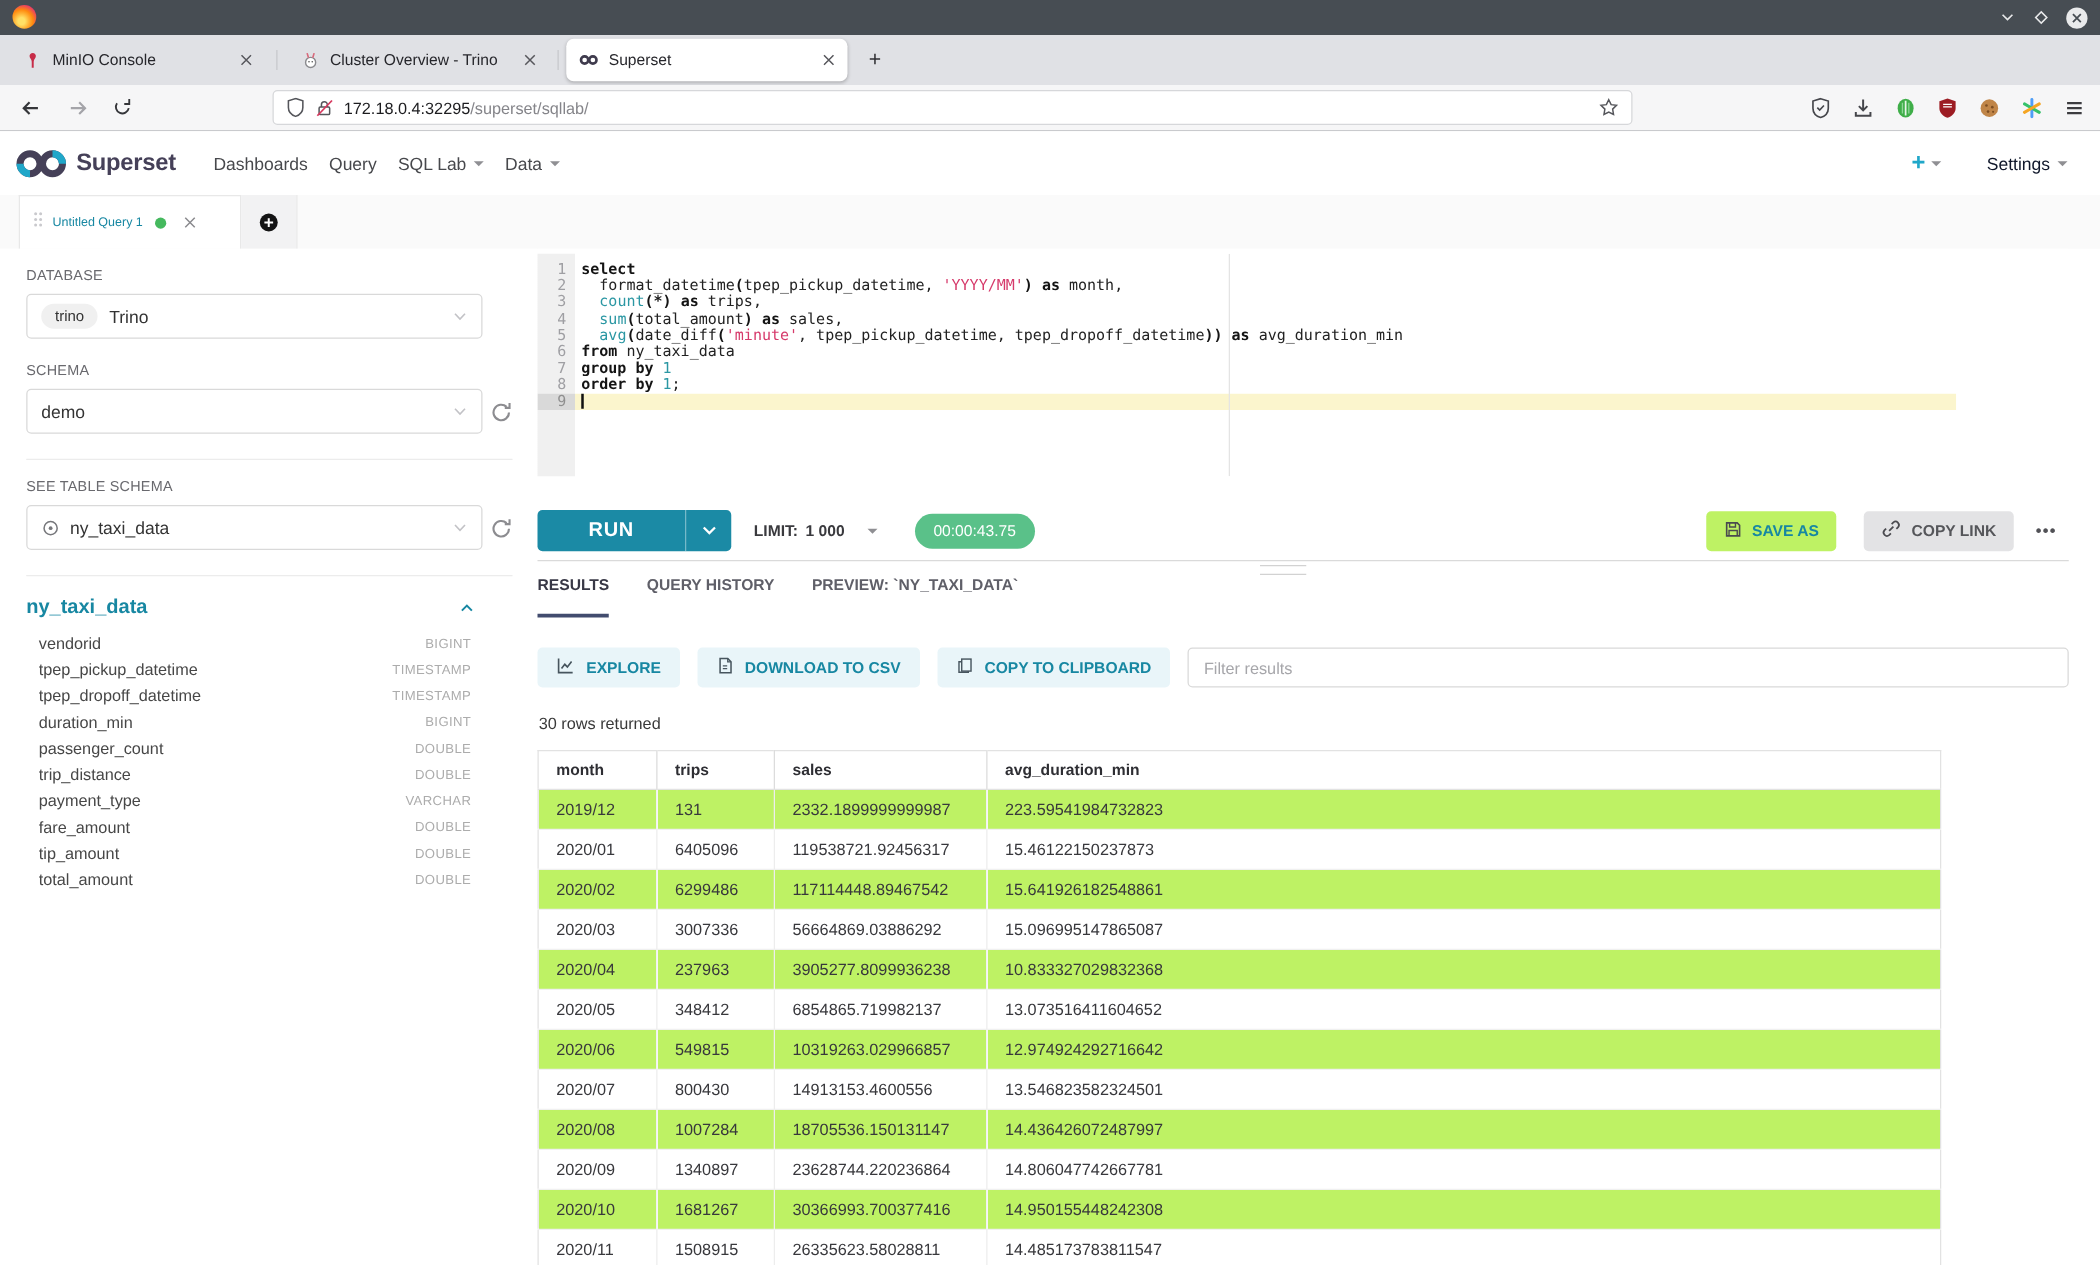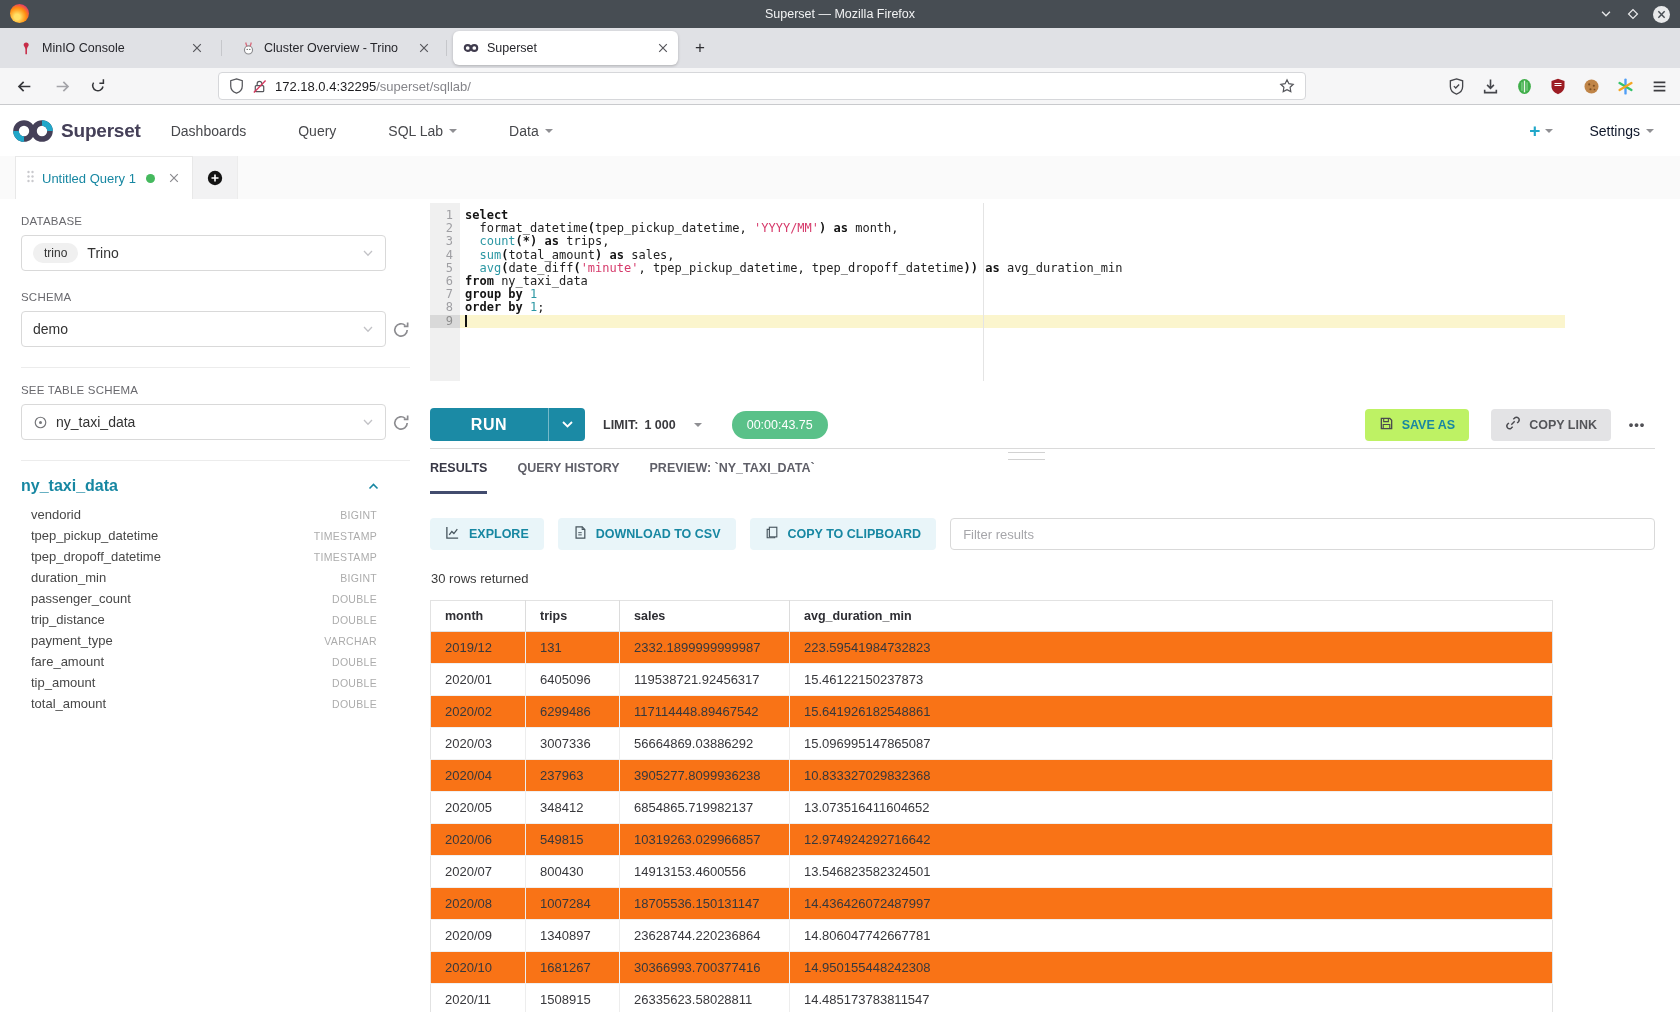--- a/index.html
+++ b/index.html
@@ -32,31 +32,31 @@
   .url-host{color:#1c1c1f;font-size:13px;}
   .url-path{color:#85858a;font-size:13px;}
   .url-star{margin-left:auto;display:flex;align-items:center;}
   .nav-right{position:absolute;right:12px;top:0;height:36px;display:flex;align-items:center;gap:17px;}
   .nav-right>span{display:flex;align-items:center;}
 
   
   .appheader{position:absolute;top:105px;left:0;right:0;height:51px;background:#fff;display:flex;align-items:center;padding:0 26px 0 12px;box-sizing:border-box;}
   .brand{display:flex;align-items:center;gap:7px;margin-right:30px;}
   .brand-text{font-size:19px;font-weight:bold;color:#454058;letter-spacing:-.2px;}
-  .appnav{display:flex;gap:52px;align-items:center;}
+  .appnav{display:flex;gap:17px;align-items:center;}
   .ni{font-size:14px;color:#47484c;display:flex;align-items:center;gap:6px;}
   .caret{width:0;height:0;border-left:4px solid transparent;border-right:4px solid transparent;border-top:4.5px solid #8f8f93;}
   .hdr-right{margin-left:auto;display:flex;align-items:center;gap:36px;}
   .hdr-plus{color:#20a7c9;font-weight:bold;font-size:19px;display:flex;gap:5px;align-items:center;}
   .hdr-settings{font-size:14px;color:#0f172a;display:flex;gap:6px;align-items:center;}
 
   
   .querystrip{position:absolute;top:156px;left:0;right:0;height:43px;background:#fafafa;}
   .qtab{position:absolute;left:15px;top:0;height:43px;width:178px;background:#fff;border:1px solid #e8e8e8;border-bottom:none;display:flex;align-items:center;padding:0 11px;box-sizing:border-box;}
-  .qtab-title{color:#1787a2;font-size:13px;margin-left:8px;}
+  .qtab-title{color:#1787a2;font-size:10px;margin-left:8px;}
   .qtab-dot{width:9px;height:9px;border-radius:50%;background:#45b95e;margin-left:10px;flex:none;}
   .qtab-close{margin-left:14px;display:flex;align-items:center;}
   .qtab-add{position:absolute;left:193px;top:0;height:43px;width:44px;background:#f2f2f3;border-right:1px solid #ececec;display:flex;align-items:center;justify-content:center;}
 
   
   .sidebar{position:absolute;top:199px;left:0;width:430px;bottom:0;background:#fff;padding:16px 0 0 21px;box-sizing:border-box;}
   .sb-label{font-size:11.5px;color:#69696e;letter-spacing:.2px;margin:0 0 8px;}
   .sb-row{position:relative;width:409px;margin-bottom:20px;}
   .sb-select{width:365px;height:36px;border:1px solid #d9d9d9;border-radius:4px;display:flex;align-items:center;padding:0 11px;box-sizing:border-box;background:#fff;}
   .sb-chevron{margin-left:auto;display:flex;align-items:center;}
@@ -123,30 +123,29 @@
   .filter-input{flex:1;height:32px;border:1px solid #d9d9d9;border-radius:4px;padding:0 12px;font-size:13px;color:#333;box-sizing:border-box;font-family:"Liberation Sans","DejaVu Sans",sans-serif;outline:none;}
   .filter-input::placeholder{color:#a6a6aa;}
 
   
   .rowcount{position:absolute;top:372px;left:1px;font-size:13px;color:#3a3a3a;}
   .rtable{position:absolute;top:401px;left:0;width:1123px;border-collapse:collapse;table-layout:fixed;border:1px solid #e2e2e2;}
   .rtable th{height:31px;font-size:12.5px;font-weight:bold;color:#2e2e33;text-align:left;padding:0 0 0 14px;background:#fff;border-right:1px solid #dcdcdc;border-bottom:1px solid #e2e2e2;box-sizing:border-box;}
   .rtable th:last-child{border-right:none;}
   .rtable td{height:32px;font-size:13px;color:#38383c;padding:0 0 0 14px;border-right:1px solid #ededed;border-bottom:1px solid #f0f0f0;box-sizing:border-box;white-space:nowrap;overflow:hidden;}
   .rtable td:last-child{border-right:none;}
-  .rtable tr.odd td{background:#f97316;}
+  .rtable tr.odd td{background:#bef264;}
 </style>
 </head>
 <body>
 
 <div class="screen">
 
   <div class="titlebar">
     <span class="ff-logo"></span>
-    <div class="tb-title">Superset — Mozilla Firefox</div>
     <div class="winctrls">
       <span class="wc">
           <svg width="14" height="14" viewBox="0 0 16 16">
             <path d="M3.5 5.5l4.5 4.5 4.5-4.5" fill="none" stroke="#e8e9ea" stroke-width="1.5"></path>
           </svg>
         </span>
       <span class="wc">
           <svg width="14" height="14" viewBox="0 0 16 16">
             <rect x="4.4" y="4.4" width="7.2" height="7.2" transform="rotate(45 8 8)" fill="none" stroke="#e8e9ea" stroke-width="1.4"></rect>
           </svg>

